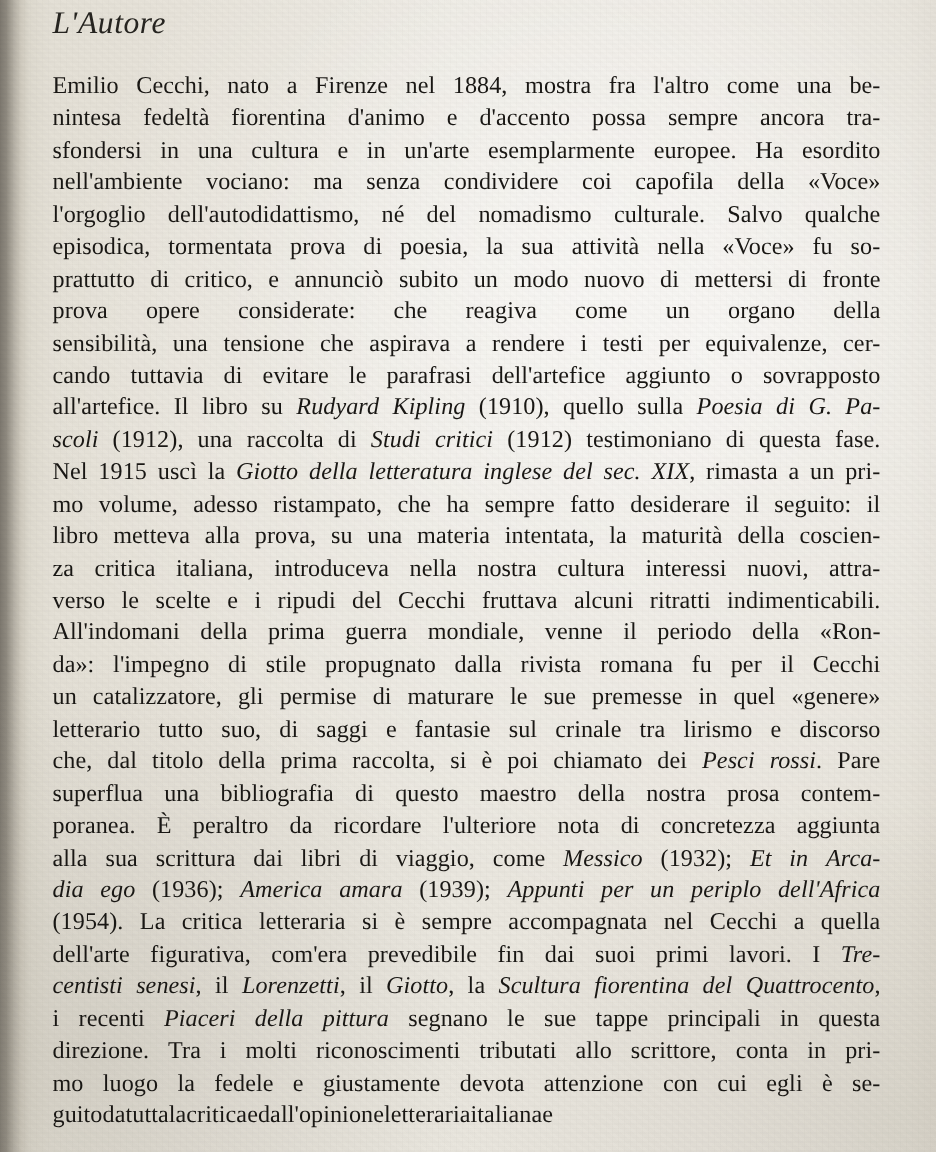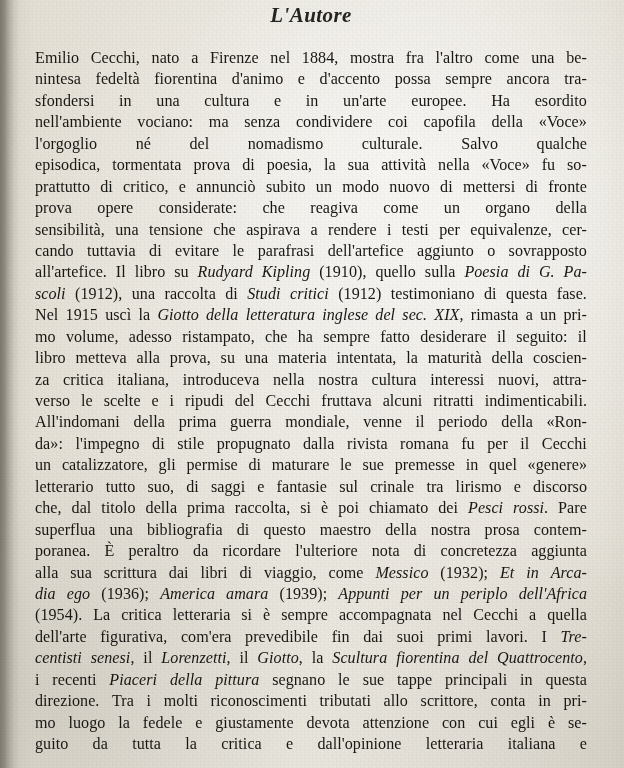--- a/index.html
+++ b/index.html
@@ -57,27 +57,26 @@
     pointer-events: none;
     background: radial-gradient(ellipse 55% 45% at 62% 22%, rgba(255,255,255,0.40) 0%, rgba(255,255,255,0) 70%);
   }
 
   
   #running-head {
     position: absolute;
     top: 2px;
     left: 35px;
     right: 37px;
-    text-align: center;
+    text-align: left;
     font-style: italic;
     font-size: 21px;
     line-height: 26px;
     letter-spacing: 0.4px;
     color: #262420;
-    font-weight: bold;
   }
 
   
   #textblock {
     position: absolute;
     top: 47px;
     left: 35px;
     width: 552px;
     color: #191714;
     font-size: 16.1px;
@@ -91,21 +90,21 @@
     white-space: pre;
     height: 21.45px;
     align-items: baseline;
     overflow: visible;
   }
   
   .line.just {
     justify-content: space-between;
   }
   .line.last {
-    justify-content: space-between;
+    justify-content: flex-start;
   }
   .line > span {
     display: inline-block;
     white-space: pre;
   }
   .it { font-style: italic; }
 
   
   #textblock, #running-head {
     text-rendering: optimizeLegibility;
@@ -118,23 +117,23 @@
 <div id="page">
 
   <div id="sheen"></div>
   <div id="grain"></div>
 
   <div id="running-head">L'Autore</div>
 
   <div id="textblock">
       <div class="line just"><span>Emilio</span><span>Cecchi,</span><span>nato</span><span>a</span><span>Firenze</span><span>nel</span><span>1884,</span><span>mostra</span><span>fra</span><span>l'altro</span><span>come</span><span>una</span><span>be-</span></div>
       <div class="line just"><span>nintesa</span><span>fedeltà</span><span>fiorentina</span><span>d'animo</span><span>e</span><span>d'accento</span><span>possa</span><span>sempre</span><span>ancora</span><span>tra-</span></div>
-      <div class="line just"><span>sfondersi</span><span>in</span><span>una</span><span>cultura</span><span>e</span><span>in</span><span>un'arte</span><span>europee.</span><span>Ha</span><span>esordito</span></div>
+      <div class="line just"><span>sfondersi</span><span>in</span><span>una</span><span>cultura</span><span>e</span><span>in</span><span>un'arte</span><span>esemplarmente</span><span>europee.</span><span>Ha</span><span>esordito</span></div>
       <div class="line just"><span>nell'ambiente</span><span>vociano:</span><span>ma</span><span>senza</span><span>condividere</span><span>coi</span><span>capofila</span><span>della</span><span>«Voce»</span></div>
-      <div class="line just"><span>l'orgoglio</span><span>né</span><span>del</span><span>nomadismo</span><span>culturale.</span><span>Salvo</span><span>qualche</span></div>
+      <div class="line just"><span>l'orgoglio</span><span>dell'autodidattismo,</span><span>né</span><span>del</span><span>nomadismo</span><span>culturale.</span><span>Salvo</span><span>qualche</span></div>
       <div class="line just"><span>episodica,</span><span>tormentata</span><span>prova</span><span>di</span><span>poesia,</span><span>la</span><span>sua</span><span>attività</span><span>nella</span><span>«Voce»</span><span>fu</span><span>so-</span></div>
       <div class="line just"><span>prattutto</span><span>di</span><span>critico,</span><span>e</span><span>annunciò</span><span>subito</span><span>un</span><span>modo</span><span>nuovo</span><span>di</span><span>mettersi</span><span>di</span><span>fronte</span></div>
       <div class="line just"><span>prova</span><span>opere</span><span>considerate:</span><span>che</span><span>reagiva</span><span>come</span><span>un</span><span>organo</span><span>della</span></div>
       <div class="line just"><span>sensibilità,</span><span>una</span><span>tensione</span><span>che</span><span>aspirava</span><span>a</span><span>rendere</span><span>i</span><span>testi</span><span>per</span><span>equivalenze,</span><span>cer-</span></div>
       <div class="line just"><span>cando</span><span>tuttavia</span><span>di</span><span>evitare</span><span>le</span><span>parafrasi</span><span>dell'artefice</span><span>aggiunto</span><span>o</span><span>sovrapposto</span></div>
       <div class="line just"><span>all'artefice.</span><span>Il</span><span>libro</span><span>su</span><span class="it">Rudyard</span><span class="it">Kipling</span><span>(1910),</span><span>quello</span><span>sulla</span><span class="it">Poesia</span><span class="it">di</span><span class="it">G.</span><span class="it">Pa-</span></div>
       <div class="line just"><span class="it">scoli</span><span>(1912),</span><span>una</span><span>raccolta</span><span>di</span><span class="it">Studi</span><span class="it">critici</span><span>(1912)</span><span>testimoniano</span><span>di</span><span>questa</span><span>fase.</span></div>
       <div class="line just"><span>Nel</span><span>1915</span><span>uscì</span><span>la</span><span class="it">Giotto</span><span class="it">della</span><span class="it">letteratura</span><span class="it">inglese</span><span class="it">del</span><span class="it">sec.</span><span><span class="it">XIX</span><span>,</span></span><span>rimasta</span><span>a</span><span>un</span><span>pri-</span></div>
       <div class="line just"><span>mo</span><span>volume,</span><span>adesso</span><span>ristampato,</span><span>che</span><span>ha</span><span>sempre</span><span>fatto</span><span>desiderare</span><span>il</span><span>seguito:</span><span>il</span></div>
       <div class="line just"><span>libro</span><span>metteva</span><span>alla</span><span>prova,</span><span>su</span><span>una</span><span>materia</span><span>intentata,</span><span>la</span><span>maturità</span><span>della</span><span>coscien-</span></div>

